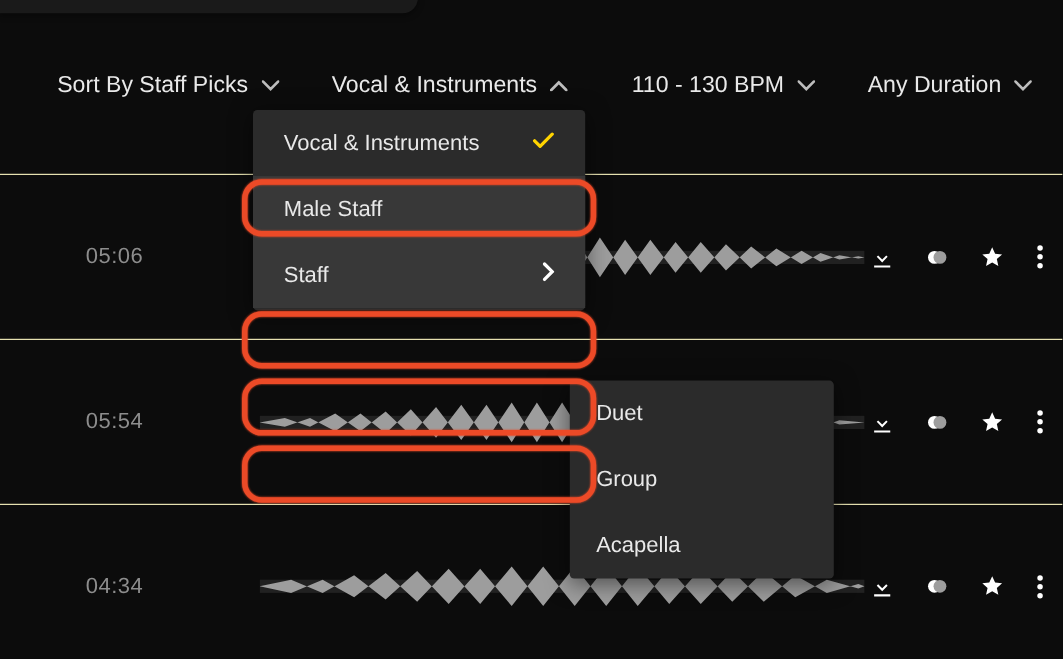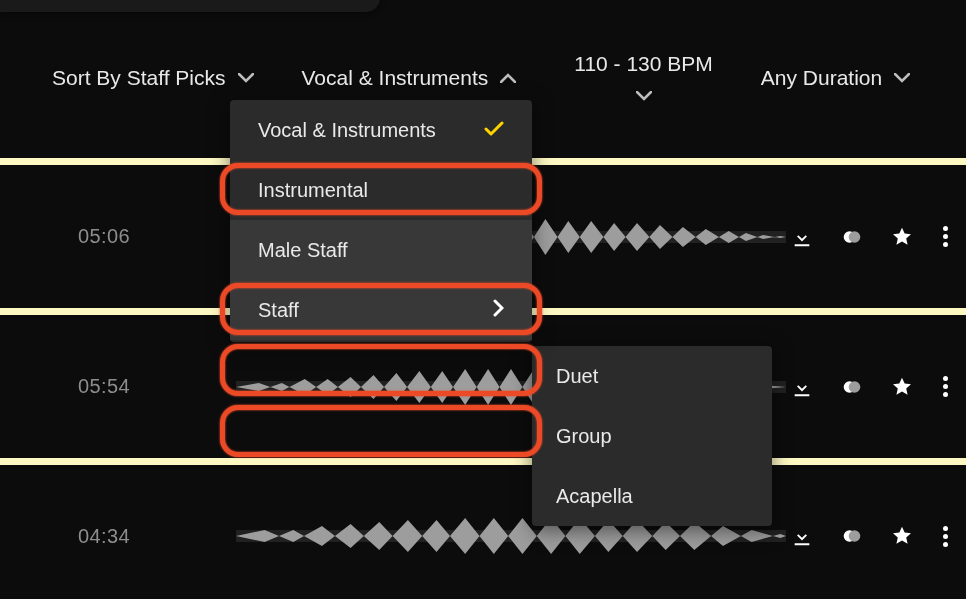--- a/index.html
+++ b/index.html
@@ -45,21 +45,21 @@
 
   
   .track-list {
     position: absolute;
     top: 158px;
     left: 0;
     right: 0;
   }
   .track-row {
     height: 150px;
-    border-top: 7px solid #fef9c3;
+    border-top: 1px solid #fef9c3;
     display: flex;
     align-items: center;
     padding: 0 16px 0 78px;
     position: relative;
   }
   .track-row:last-child { border-bottom: 1px solid #232323; }
   .duration {
     width: 80px;
     color: #8d8d8d;
     font-size: 20px;
@@ -146,21 +146,21 @@
     border-radius: 18px;
     filter: drop-shadow(0 0 1px #ec4a27);
     pointer-events: none;
     z-index: 60;
   }
 
   
   .submenu {
     position: absolute;
     top: 346px;
-    left: 532px;
+    left: 518px;
     width: 240px;
     background: #2b2b2b;
     border-radius: 4px;
     z-index: 40;
     box-shadow: 0 4px 20px rgba(0,0,0,0.5);
   }
   .submenu-item {
     height: 60px;
     display: flex;
     align-items: center;
@@ -200,21 +200,21 @@
 
   <div class="filter">
     <span class="filter-label">Vocal &amp; Instruments</span>
     <span class="chevron">
       <svg width="16" height="10" viewBox="0 0 16 10" fill="none">
           <path d="M1 9l7-7 7 7" stroke-width="2.5" stroke-linecap="round"></path>
         </svg>
     </span>
   </div>
 
-  <div class="filter" style="margin-left:10px;flex-direction:column;">
+  <div class="filter" style="margin-left:10px;">
     <span class="filter-label">110 - 130 BPM</span>
     <span class="chevron">
       <svg width="16" height="10" viewBox="0 0 16 10" fill="none">
           <path d="M1 1l7 7 7-7" stroke-width="2.5" stroke-linecap="round"></path>
         </svg>
     </span>
   </div>
 
   <div class="filter">
     <span class="filter-label">Any Duration</span>
@@ -353,23 +353,20 @@
   <div class="dropdown-item">
     <span>Vocal &amp; Instruments</span>
     <span class="check">
       <svg width="20" height="16" viewBox="0 0 20 16" fill="none">
           <path d="M2 8l5 5L18 2" stroke="#ffd400" stroke-width="3" stroke-linecap="round" stroke-linejoin="round"></path>
         </svg>
     </span>
   </div>
 
 
-  <div class="dropdown-item">
-    <span>Instrumental</span>
-  </div>
 
 
   <div class="dropdown-item hover">
     <span>Male Staff</span>
   </div>
 
   <div class="dropdown-item hover">
     <span>Staff</span>
     <span class="arrow">
       <svg width="11" height="18" viewBox="0 0 11 18" fill="none">

